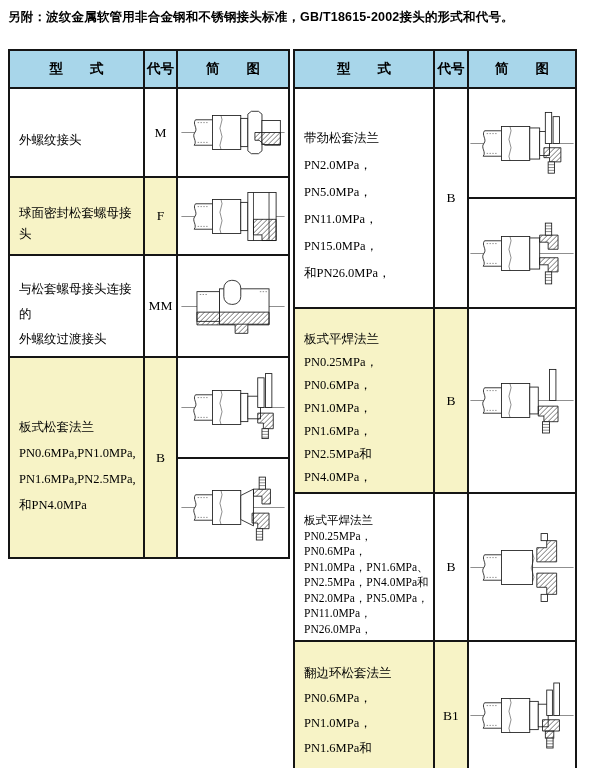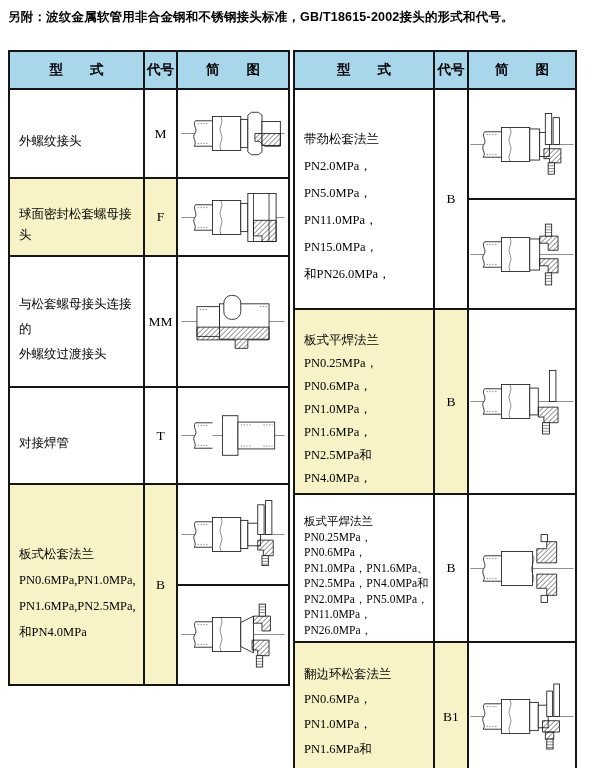--- a/index.html
+++ b/index.html
@@ -1,31 +1,31 @@
 <!DOCTYPE html>
 <html style="--header-bg: #a8d6ea; --hl-bg: #f7f3c6;"><head>
 <meta charset="utf-8">
 <style>
   html,body{margin:0;padding:0;background:#fff;}
   body{width:600px;height:768px;overflow:hidden;font-family:"Liberation Serif",serif;color:#000;}
-  .title{font-family:"Liberation Sans",sans-serif;font-weight:bold;font-size:12.5px;padding:9px 8px 24px 8px;letter-spacing:0.2px;}
+  .title{font-family:"Liberation Sans",sans-serif;font-weight:bold;font-size:12.5px;padding:9px 8px 7px 8px;letter-spacing:0.2px;}
   .tables{display:flex;gap:3px;padding:0 6px 0 8px;align-items:flex-start;}
-  table{border-collapse:collapse;table-layout:fixed;}
+  table{border-collapse:collapse;table-layout:fixed;margin-top:16px;}
   td,th{border:2px solid #151515;padding:0;overflow:hidden;}
   th{background:var(--header-bg,#a8d6ea);height:36px;font-size:13.5px;font-weight:bold;text-align:center;}
   td.type{padding:19px 4px 3px 9px;font-size:12.5px;line-height:21px;white-space:pre-line;vertical-align:middle;}
   td.code{text-align:center;font-size:13.5px;vertical-align:middle;}
   tr.hl td.type, tr.hl td.code{background:var(--hl-bg,#f7f3c6);}
   td.diag{vertical-align:middle;background:#fff;}
   .done{display:flex;align-items:center;justify-content:center;}
   .dsplit{display:flex;flex-direction:column;}
   .dhalf{flex:1;display:flex;align-items:center;justify-content:center;}
   .dhalf + .dhalf{border-top:2px solid #151515;}
   
-  .Lh0{height:89px}.Lh1{height:78px}.Lh2{height:131px}.Lh3{height:100px}.Lh4{height:97px}.Lh5{height:185px}
+  .Lh0{height:89px}.Lh1{height:78px}.Lh2{height:102px}.Lh3{height:100px}.Lh4{height:97px}.Lh5{height:185px}
   .Rh0{height:190px}.Rh1{height:124px}.Rh2{height:121px}.Rh3{height:113px}.Rh4{height:109px}
   .Lh5 .dsplit{height:199px}
   .Rh0 .dsplit{height:218px}
   .Lh2 td.type,.Lh3 td.type{line-height:25px}
   .Lh5 td.type{line-height:26px}
   .Rh0 td.type{line-height:27px}
   .Rh1 td.type{line-height:23px}
   .Rh2 td.type{line-height:15.5px;font-size:11.5px}
   .Rh3 td.type{line-height:25px}
   .Rh4 td.type{line-height:25px}
@@ -110,41 +110,20 @@
                   <pattern id="hp3" width="5" height="5" patternUnits="userSpaceOnUse" patternTransform="rotate(45)">
                     <line x1="0" y1="0" x2="0" y2="5" stroke="#1a1a1a" stroke-width="1.3"></line>
                   </pattern>
                 </defs>
                 <line x1="2" y1="50" x2="148" y2="50" stroke="#1a1a1a" stroke-width="0.7" fill="none"></line>
                 <rect x="24" y="29" width="32" height="42" fill="#fff" stroke="#1a1a1a" stroke-width="1.2"></rect>
                 <rect x="56" y="25" width="70" height="50" fill="#fff" stroke="#1a1a1a" stroke-width="1.2"></rect>
                 <rect x="62" y="13" width="24" height="34" rx="11" fill="#fff" stroke="#1a1a1a" stroke-width="1.2"></rect>
                 <path d="M24,58 H126 V76 H96 V88 H78 V76 H24 Z" fill="url(#hp3)" stroke="#1a1a1a" stroke-width="1.2"></path>
                 <path d="M28,33 h12 M113,29 h10" stroke="#1a1a1a" stroke-width="0.7" fill="none" stroke-dasharray="2,2"></path>
-              </svg>
-            </div>
-          </td>
-    </tr>
-    <tr class="Lh4">
-      <td class="type">对接焊管</td>
-      <td class="code">T</td>
-      <td class="diag">
-            <div class="done">
-              <svg viewBox="0 0 150 100" width="106" height="71" xmlns="http://www.w3.org/2000/svg">
-                <defs>
-                  <pattern id="hp5" width="5" height="5" patternUnits="userSpaceOnUse" patternTransform="rotate(45)">
-                    <line x1="0" y1="0" x2="0" y2="5" stroke="#1a1a1a" stroke-width="1.3"></line>
-                  </pattern>
-                </defs>
-                <line x1="2" y1="50" x2="148" y2="50" stroke="#1a1a1a" stroke-width="0.7" fill="none"></line>
-                <path d="M46,32 L22,32 C17,38 26,44 21,50 C16,56 25,62 20,68 L46,68" fill="#fff" stroke="#1a1a1a" stroke-width="1.2"></path>
-                <path d="M25,36 h14 M25,64 h14" stroke="#1a1a1a" stroke-width="0.7" fill="none" stroke-dasharray="2,2"></path>
-                <rect x="60" y="22" width="22" height="56" fill="#fff" stroke="#1a1a1a" stroke-width="1.2"></rect>
-                <rect x="82" y="31" width="52" height="38" fill="#fff" stroke="#1a1a1a" stroke-width="1.2"></rect>
-                <path d="M86,35 h14 M86,65 h14 M118,35 h13 M118,65 h13" stroke="#1a1a1a" stroke-width="0.7" fill="none" stroke-dasharray="2,2"></path>
               </svg>
             </div>
           </td>
     </tr>
     <tr class="Lh5 hl">
       <td class="type">板式松套法兰
 PN0.6MPa,PN1.0MPa,
 PN1.6MPa,PN2.5MPa,
 和PN4.0MPa</td>
       <td class="code">B</td>

